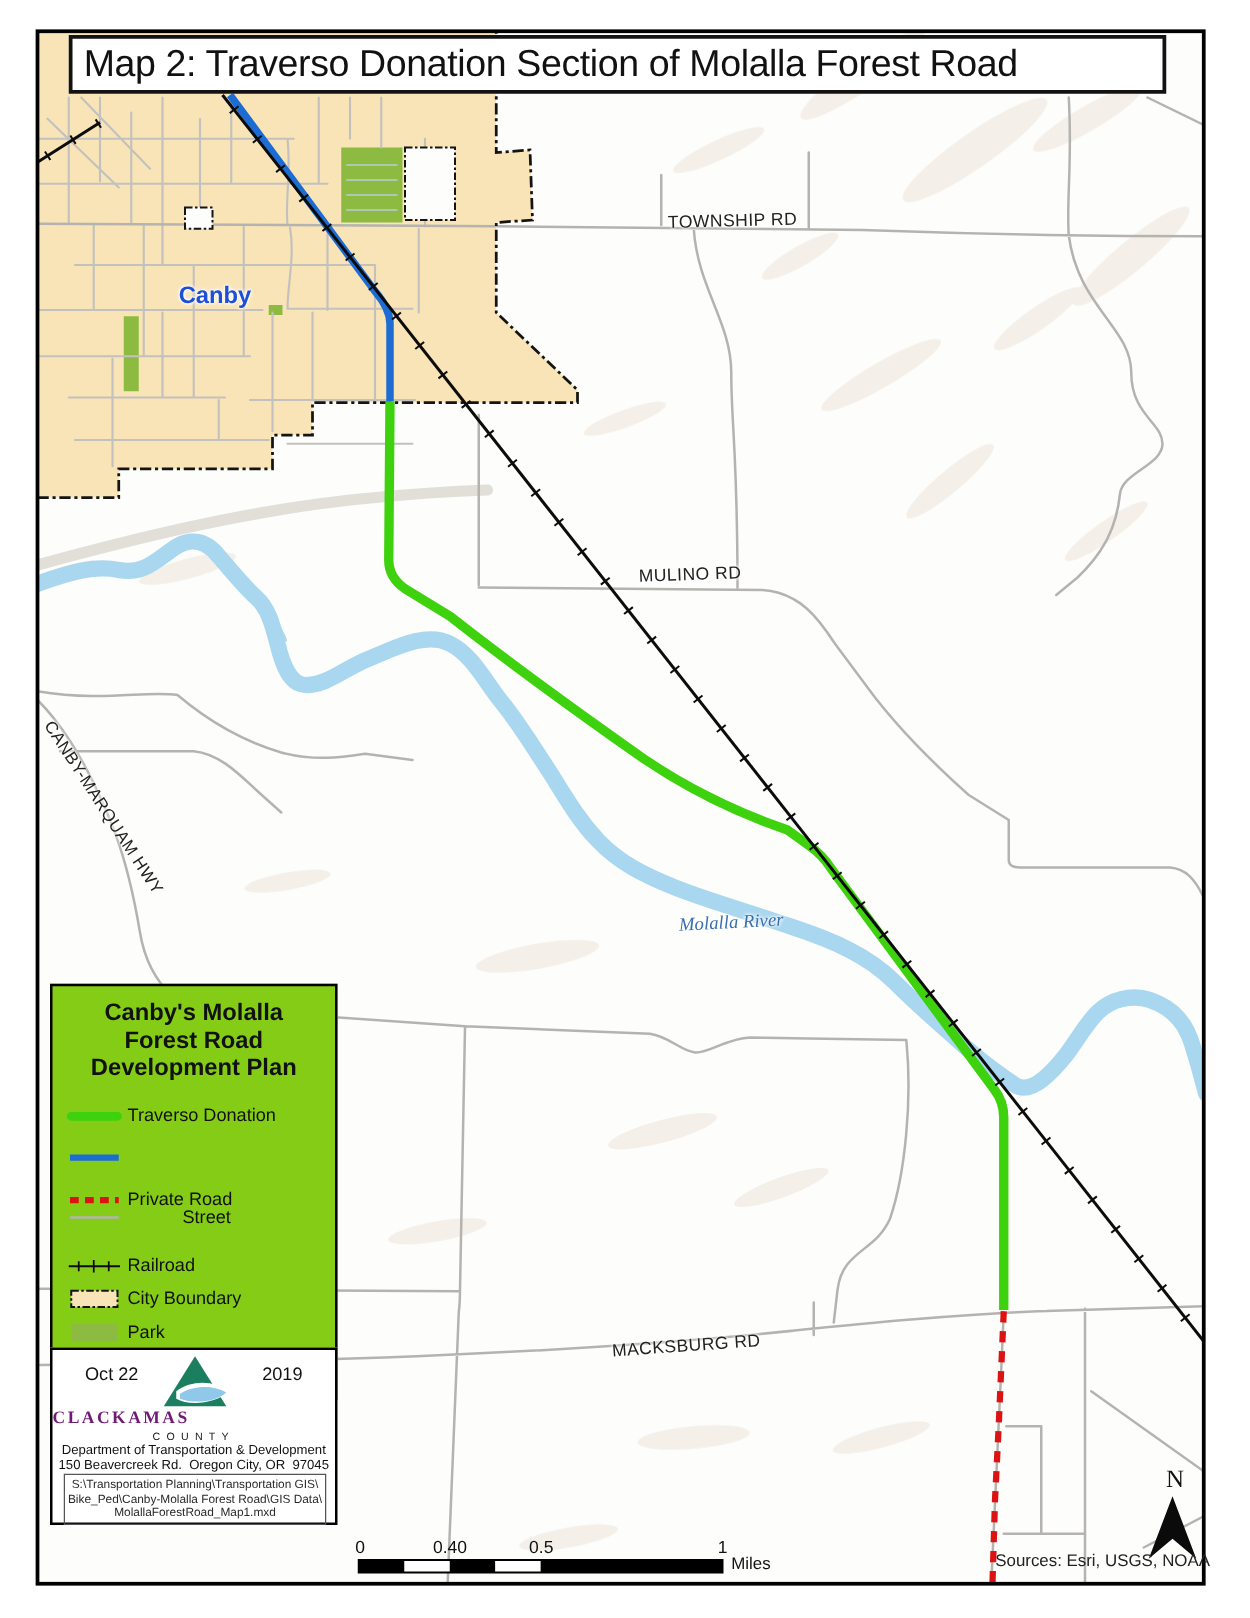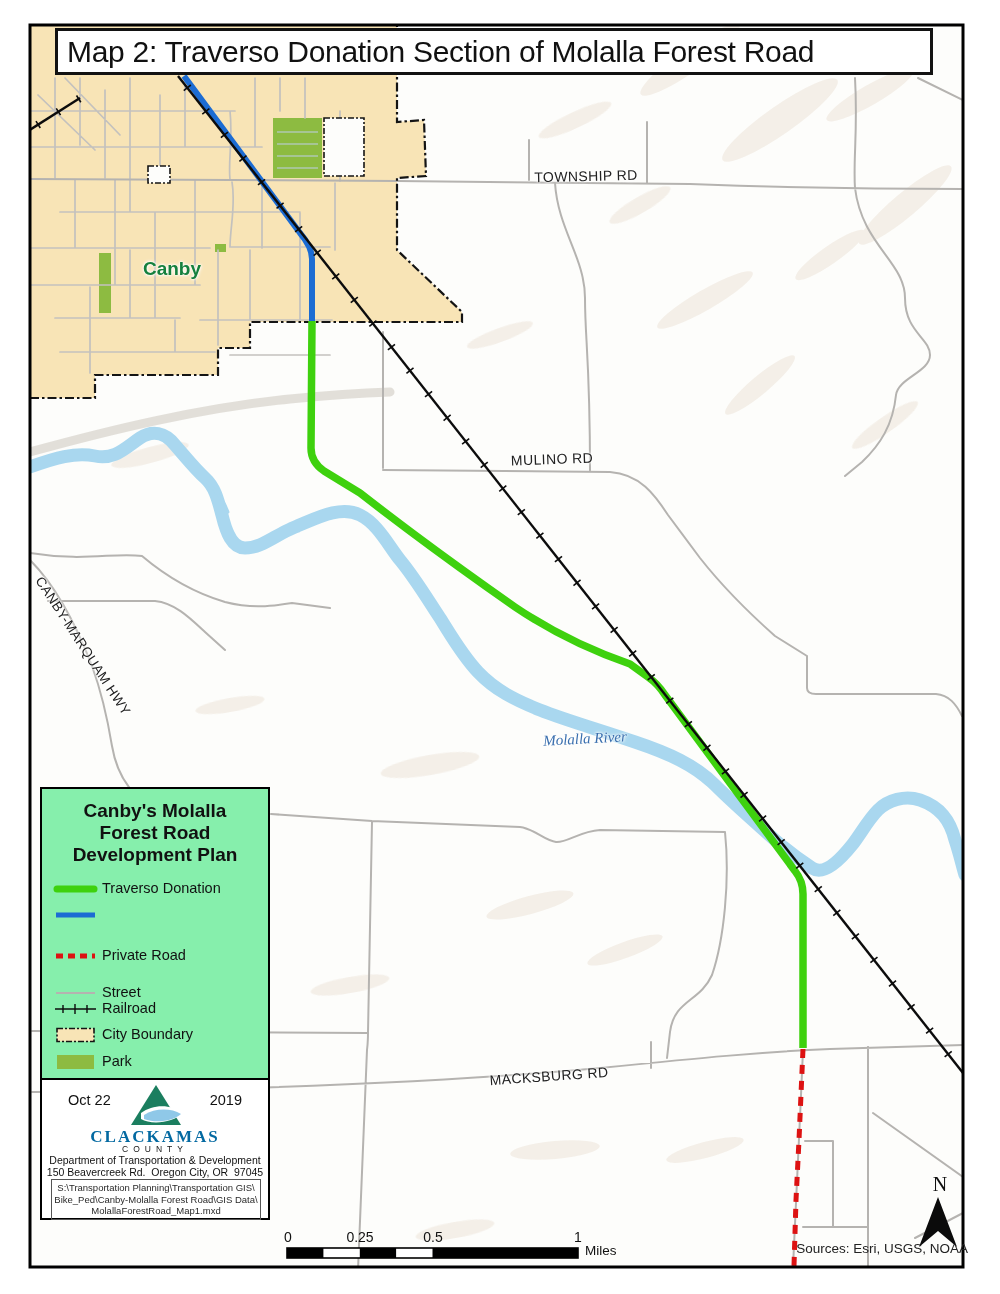--- a/index.html
+++ b/index.html
@@ -31,34 +31,34 @@
 
   
   .ovl{position:absolute;z-index:3;}
   #title-box{left:55px;top:28px;width:878px;height:47px;background:#fff;border:3px solid #121212;
     box-sizing:border-box;display:flex;align-items:center;padding-left:9px;}
   #title-box .t{font-size:30px;color:#111;letter-spacing:-.3px;white-space:nowrap;}
 
   .map-label{position:absolute;z-index:2;white-space:nowrap;color:#222;
     text-shadow:0 0 2px #fff,0 0 3px #fff,0 0 4px #fff;transform:translate(-50%,-50%);}
   .road-label{font-size:14px;letter-spacing:.4px;}
-  .city-label{font-size:19px;font-weight:bold;color:#15803d;margin-top:32px;}
+  .city-label{font-size:19px;font-weight:bold;color:#1d4ed8;}
   .river-label{font-family:"Liberation Serif",serif;font-style:italic;font-size:15px;color:#3A6FAE;}
 
-  #legend-box{left:40px;top:787px;width:230px;height:333px;background:#86efac;border:2.5px solid #000;box-sizing:border-box;}
+  #legend-box{left:40px;top:787px;width:230px;height:333px;background:#84cc16;border:2.5px solid #000;box-sizing:border-box;}
   #legend-box .lt{margin-top:11px;text-align:center;font-weight:bold;font-size:19px;line-height:22px;color:#111;}
-  .lrow{position:absolute;left:10px;display:flex;align-items:flex-start;height:26px;}
+  .lrow{position:absolute;left:10px;display:flex;align-items:center;height:26px;}
   .lrow .sw{width:50px;flex:0 0 50px;}
   .lrow .lb{font-size:14.5px;color:#111;line-height:17px;}
 
   #info-box{left:40px;top:1078px;width:230px;height:142px;background:#fff;border:2.5px solid #000;box-sizing:border-box;}
   #info-box .abs{position:absolute;}
   .info-date{font-size:14.5px;color:#111;}
-  .org{width:100%;text-align:center;font-family:"Liberation Serif",serif;font-weight:bold;
-       font-size:17px;letter-spacing:2px;color:#0369a1;}
+  .org{width:100%;text-align:left;font-family:"Liberation Serif",serif;font-weight:bold;
+       font-size:14px;letter-spacing:2px;color:#701a75;}
   .org-sub{width:100%;text-align:center;font-size:8.5px;letter-spacing:5px;color:#161616;}
   .dept{width:100%;text-align:center;font-size:10.5px;color:#111;white-space:pre;}
   .addr{width:100%;text-align:center;font-size:10.5px;color:#111;white-space:pre;}
   .pathbox{left:9px;top:99px;width:204px;border:1px solid #555;padding:2px 2px;
     font-size:9.5px;line-height:11.5px;text-align:center;color:#2a2a2a;}
 
   .scale-num{position:absolute;z-index:2;font-size:14px;color:#111;transform:translateX(-50%);}
   .scale-unit{position:absolute;z-index:2;font-size:13.5px;color:#111;}
   #north-n{position:absolute;z-index:2;font-family:"Liberation Serif",serif;font-size:20px;color:#111;transform:translate(-50%,-50%);}
   #sources{position:absolute;z-index:2;font-size:13.5px;color:#222;white-space:nowrap;}
@@ -261,21 +261,21 @@
       <svg class="sw" width="50" height="18">
         <line x1="4" y1="9" x2="43" y2="9" stroke="#1C6CD3" stroke-width="5"></line>
         </svg>
     </div>
     <div class="lrow" style="top:158px;">
       <svg class="sw" width="50" height="18">
         <line x1="4" y1="9" x2="43" y2="9" stroke="#DD1212" stroke-width="5" stroke-dasharray="7 5"></line>
         </svg>
       <div class="lb">Private Road</div>
     </div>
-    <div class="lrow" style="top:195px;">
+    <div class="lrow" style="top:172px;gap:44px;">
       <svg class="sw" width="50" height="18">
         <line x1="4" y1="9" x2="43" y2="9" stroke="#B5B3B0" stroke-width="2"></line>
         </svg>
       <div class="lb">Street</div>
     </div>
     <div class="lrow" style="top:211px;">
       <svg class="sw" width="50" height="18">
         <line x1="3" y1="9" x2="44" y2="9" stroke="#0C0C0C" stroke-width="1.6"></line>
         <line x1="11" y1="5" x2="11" y2="13" stroke="#0C0C0C" stroke-width="1.4"></line>
         <line x1="23" y1="4" x2="23" y2="14" stroke="#0C0C0C" stroke-width="1.4"></line>
@@ -319,21 +319,21 @@
     <div class="abs addr" style="top:86px;">150 Beavercreek Rd.  Oregon City, OR  97045</div>
 
     <div class="abs pathbox">
       <div>S:\Transportation Planning\Transportation GIS\</div>
       <div>Bike_Ped\Canby-Molalla Forest Road\GIS Data\</div>
       <div>MolallaForestRoad_Map1.mxd</div>
     </div>
   </div>
 
   <span class="scale-num" style="left:288px;top:1229px;">0</span>
-  <span class="scale-num" style="left:360px;top:1229px;">0.25</span>
+  <span class="scale-num" style="left:360px;top:1229px;">0.40</span>
   <span class="scale-num" style="left:433px;top:1229px;">0.5</span>
   <span class="scale-num" style="left:578px;top:1229px;">1</span>
   <span class="scale-unit" style="left:585px;top:1243px;">Miles</span>
 
   <span id="north-n" style="left:940px;top:1184px;">N</span>
   <span id="sources" style="right:32px;top:1241px;">Sources: Esri, USGS, NOAA</span>
 
 </div>
 
 </body></html>

